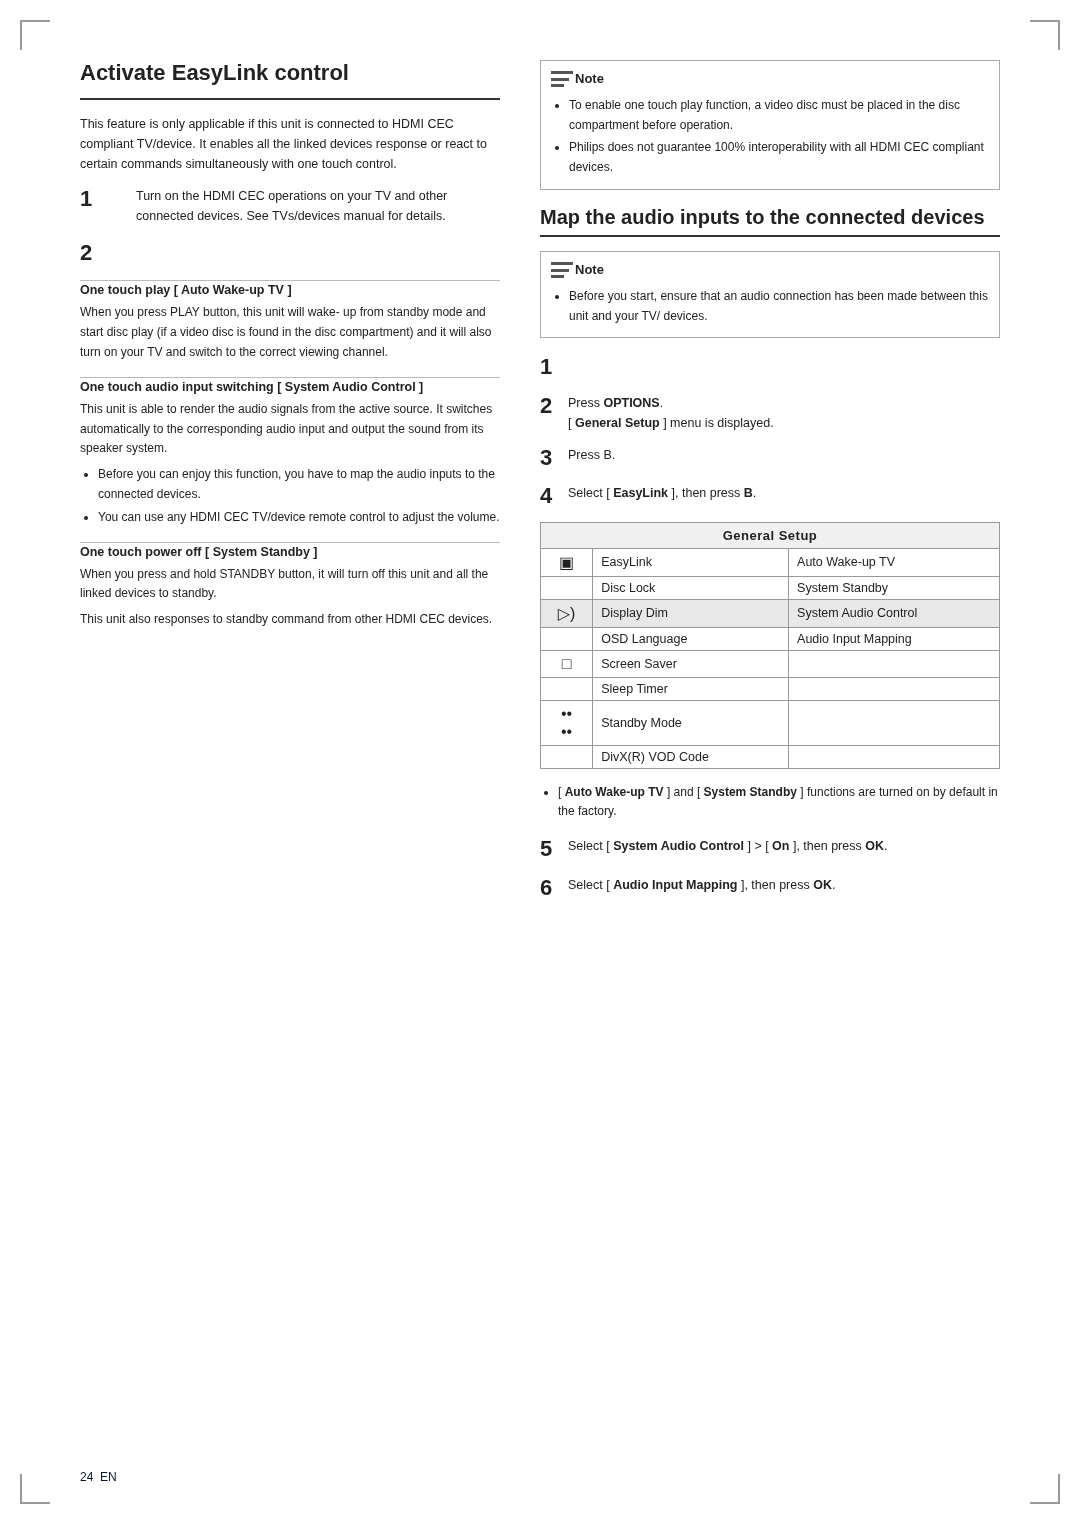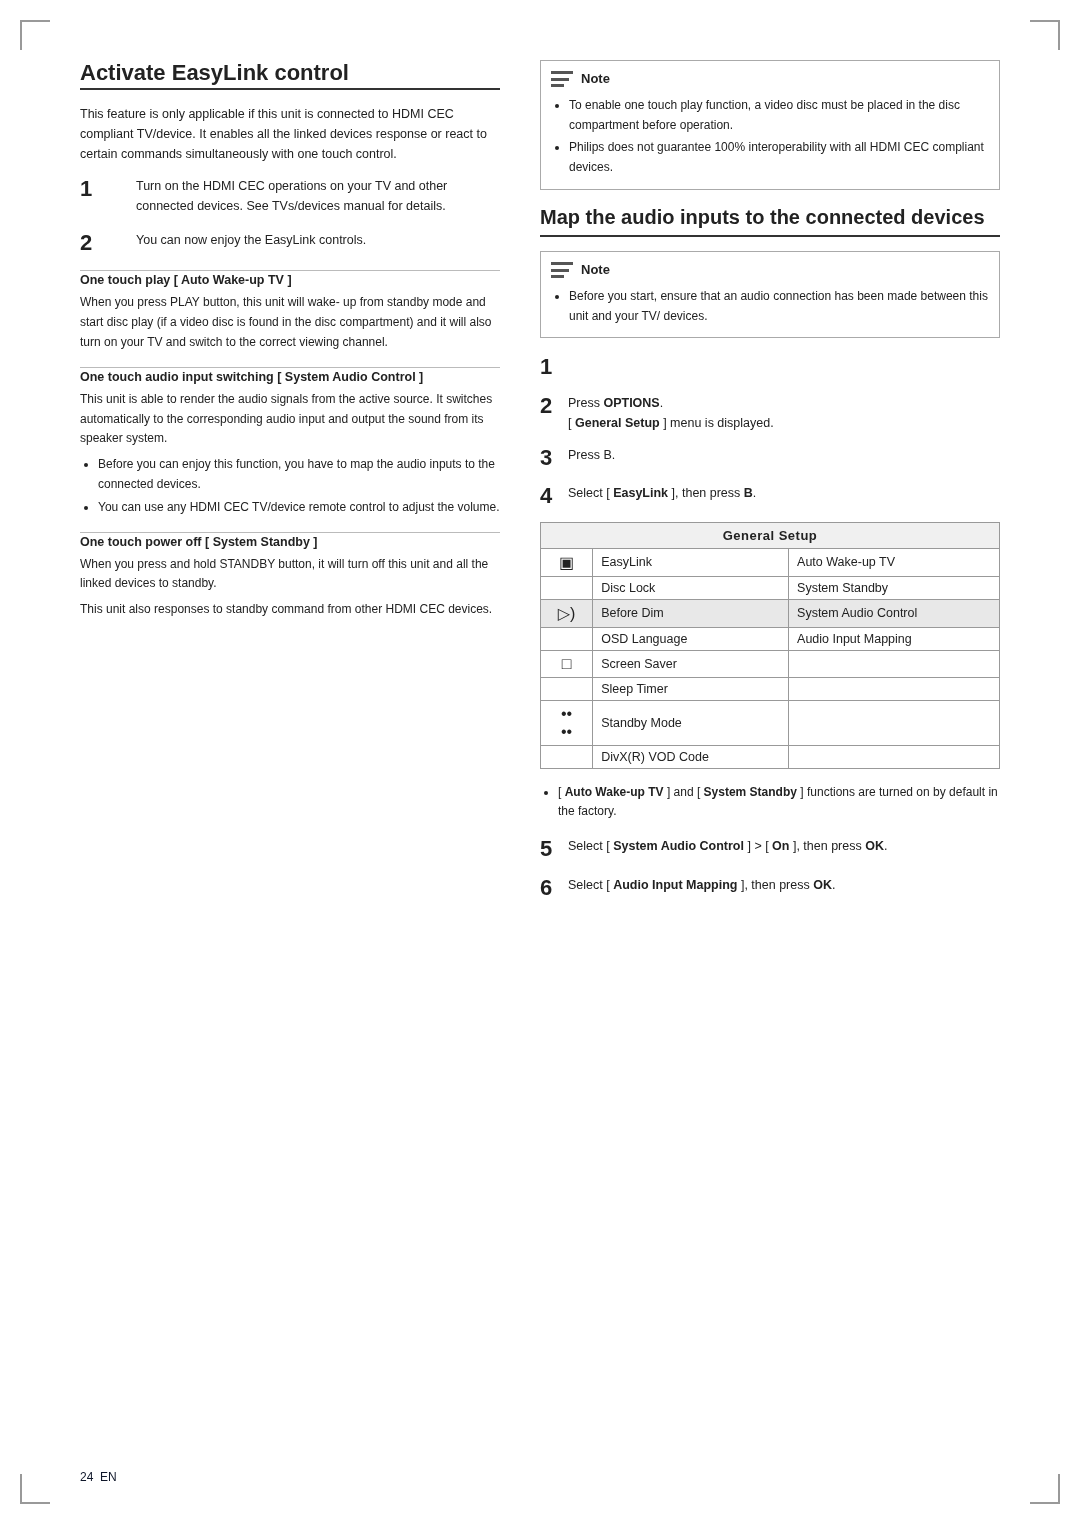--- a/index.html
+++ b/index.html
@@ -41,21 +41,21 @@
     }
     .right-col {
       flex: 1;
     }
 
     
     .section-title {
       font-size: 22px;
       font-weight: bold;
       border-bottom: 2px solid #333;
-      padding-bottom: 2px;
+      padding-bottom: 12px;
       margin-bottom: 14px;
     }
 
     .intro-text {
       font-size: 12.5px;
       line-height: 1.6;
       margin-bottom: 12px;
     }
 
     
@@ -111,21 +111,21 @@
       font-size: 12px;
       line-height: 1.6;
       background: #fff;
     }
     .note-header {
       display: flex;
       align-items: center;
       margin-bottom: 6px;
       font-weight: bold;
       font-size: 13px;
-      gap: 8px;
+      gap: 2px;
     }
     .note-icon {
       width: 22px;
       height: 16px;
       display: inline-flex;
       flex-direction: column;
       justify-content: space-between;
       gap: 3px;
     }
     .note-icon span {
@@ -242,21 +242,20 @@
 
       <p class="intro-text">This feature is only applicable if this unit is connected to HDMI CEC compliant TV/device. It enables all the linked devices response or react to certain commands simultaneously with one touch control.</p>
 
       <div class="step">
         <div class="step-num">1</div>
         <div class="step-content">Turn on the HDMI CEC operations on your TV and other connected devices. See TVs/devices manual for details.</div>
       </div>
 
       <div class="step">
         <div class="step-num">2</div>
-        <div class="step-content">You can now enjoy the EasyLink controls.</div>
       </div>
 
       <div class="sub-section">
         <div class="sub-title">One touch play [ Auto Wake-up TV ]</div>
         <p class="sub-text">When you press PLAY button, this unit will wake- up from standby mode and start disc play (if a video disc is found in the disc compartment) and it will also turn on your TV and switch to the correct viewing channel.</p>
       </div>
 
       <div class="sub-section">
         <div class="sub-title">One touch audio input switching [ System Audio Control ]</div>
         <p class="sub-text">This unit is able to render the audio signals from the active source.  It switches automatically to the corresponding audio input and output the sound from its speaker system.</p>
@@ -343,21 +342,21 @@
             <td class="menu-cell">EasyLink</td>
             <td class="option-cell">Auto Wake-up TV</td>
           </tr>
           <tr>
             <td class="icon-cell"></td>
             <td class="menu-cell">Disc Lock</td>
             <td class="option-cell">System Standby</td>
           </tr>
           <tr class="highlight-row">
             <td class="icon-cell">▷)</td>
-            <td class="menu-cell">Before Dim</td>
+            <td class="menu-cell">Display Dim</td>
             <td class="option-cell">System Audio Control</td>
           </tr>
           <tr>
             <td class="icon-cell"></td>
             <td class="menu-cell">OSD Language</td>
             <td class="option-cell">Audio Input Mapping</td>
           </tr>
           <tr>
             <td class="icon-cell">□</td>
             <td class="menu-cell">Screen Saver</td>

